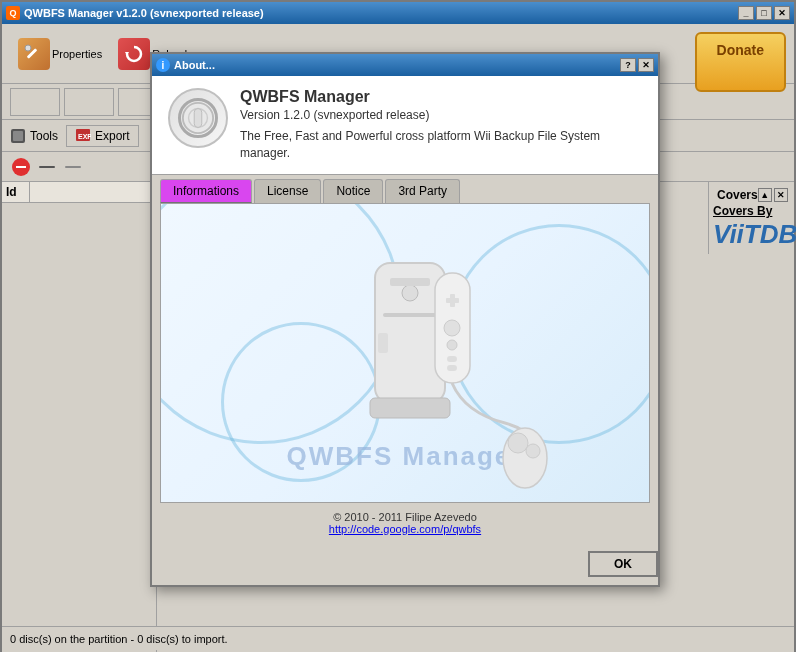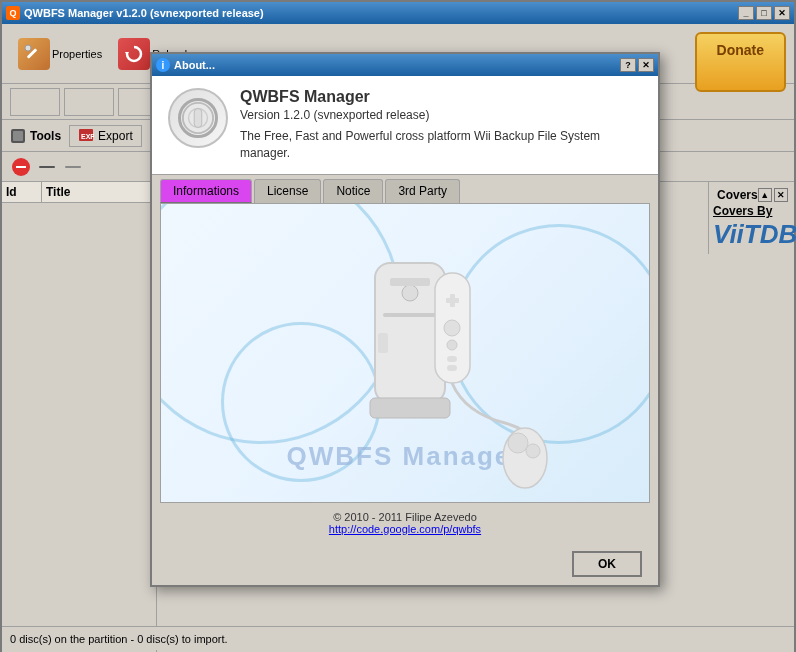--- a/index.html
+++ b/index.html
@@ -113,21 +113,21 @@
       display: flex;
       align-items: center;
       padding: 2px 8px;
       gap: 8px;
       border-bottom: 1px solid #a0a0a0;
     }
     .tools-label {
       display: flex;
       align-items: center;
       gap: 4px;
-      font-weight: bold;
+      font-weight: normal;
     }
     .export-btn {
       display: flex;
       align-items: center;
       gap: 4px;
       padding: 2px 8px;
       background: #d4d0c8;
       border: 1px solid #a0a0a0;
       cursor: pointer;
     }
@@ -160,21 +160,21 @@
       width: 155px;
       background: #d4d0c8;
       border-right: 1px solid #a0a0a0;
     }
     .table-header {
       display: flex;
       background: #e8e4dc;
       border-bottom: 1px solid #a0a0a0;
       font-weight: bold;
     }
-    .col-id { width: 40px; padding: 3px 4px; border-right: 1px solid #a0a0a0; }
+    .col-id { width: 28px; padding: 3px 4px; border-right: 1px solid #a0a0a0; }
     .col-title { flex: 1; padding: 3px 4px; }
 
     .right-panel {
       flex: 1;
       background: #d4d0c8;
       position: relative;
     }
     .covers-panel {
       position: absolute;
       right: 0;
@@ -418,21 +418,21 @@
       color: #0000ee;
       text-decoration: underline;
       font-size: 11px;
       cursor: pointer;
     }
 
     
     .dialog-ok-area {
       display: flex;
       justify-content: flex-end;
-      padding: 8px 16px;
+      padding: 8px 0;
     }
     .ok-button {
       padding: 4px 24px;
       background: #d4d0c8;
       border: 2px solid #7a7a7a;
       cursor: pointer;
       font-size: 12px;
       font-weight: bold;
     }
 
@@ -548,21 +548,20 @@
         <rect x="2" y="9" width="16" height="2" fill="#888" rx="1"></rect>
       </svg>
     </div>
   </div>
 
   <div class="content-area">
 
     <div class="left-panel">
       <div class="table-header">
         <div class="col-id">Id</div>
-        <div class="col-title">Title</div>
       </div>
     </div>
 
     <div class="right-panel">
 
       <div class="covers-panel">
         <div class="covers-header">
           <span>Covers</span>
           <div class="covers-controls">
             <div class="covers-ctrl-btn">▲</div>

